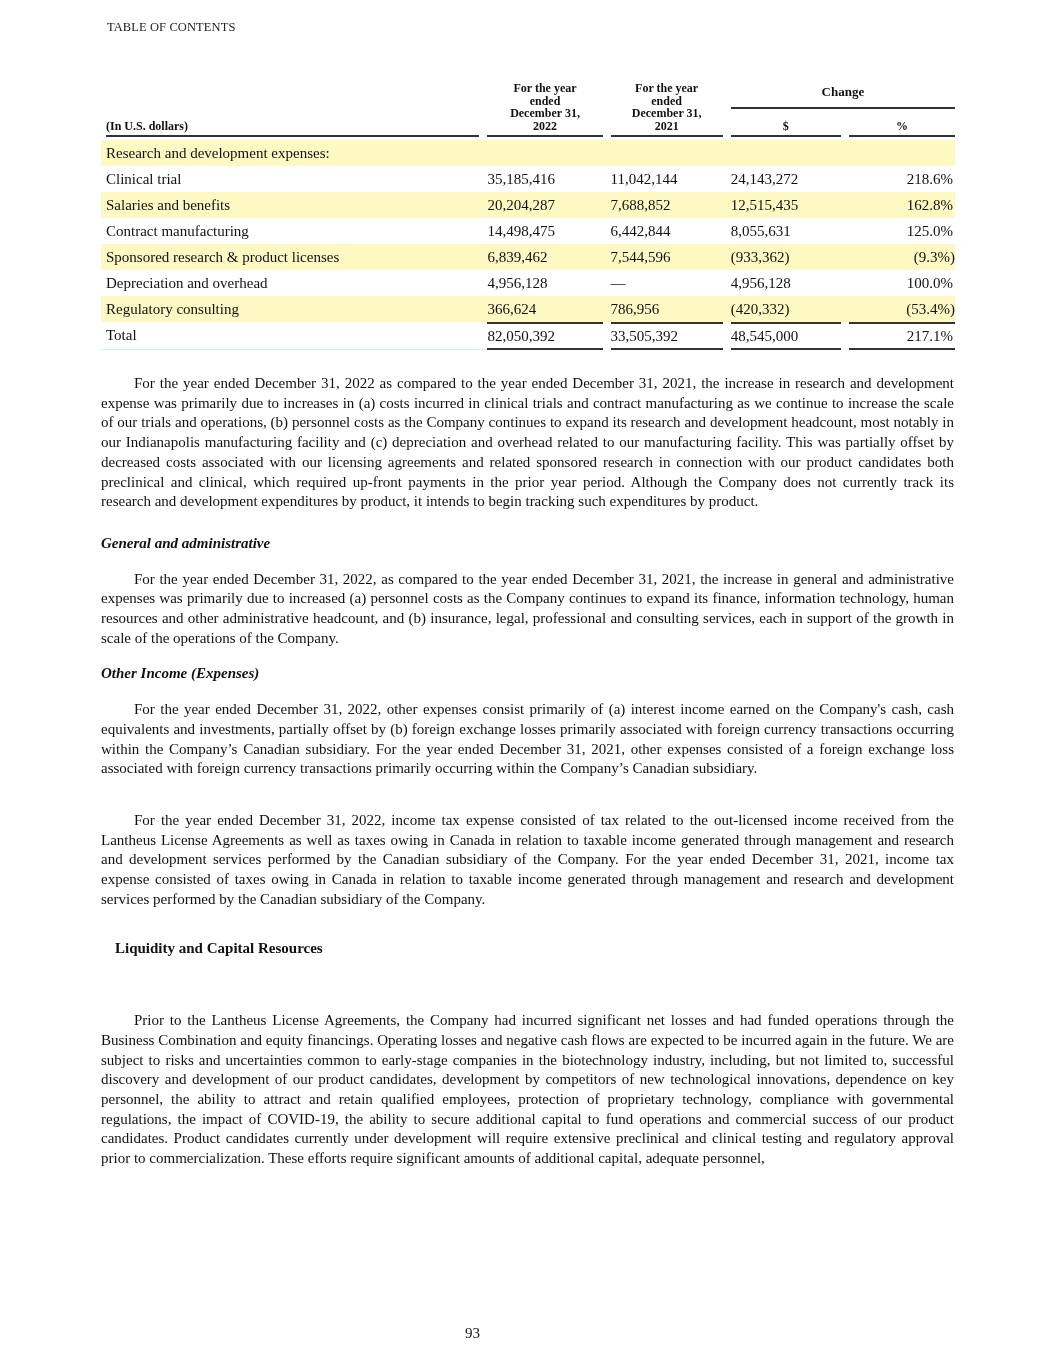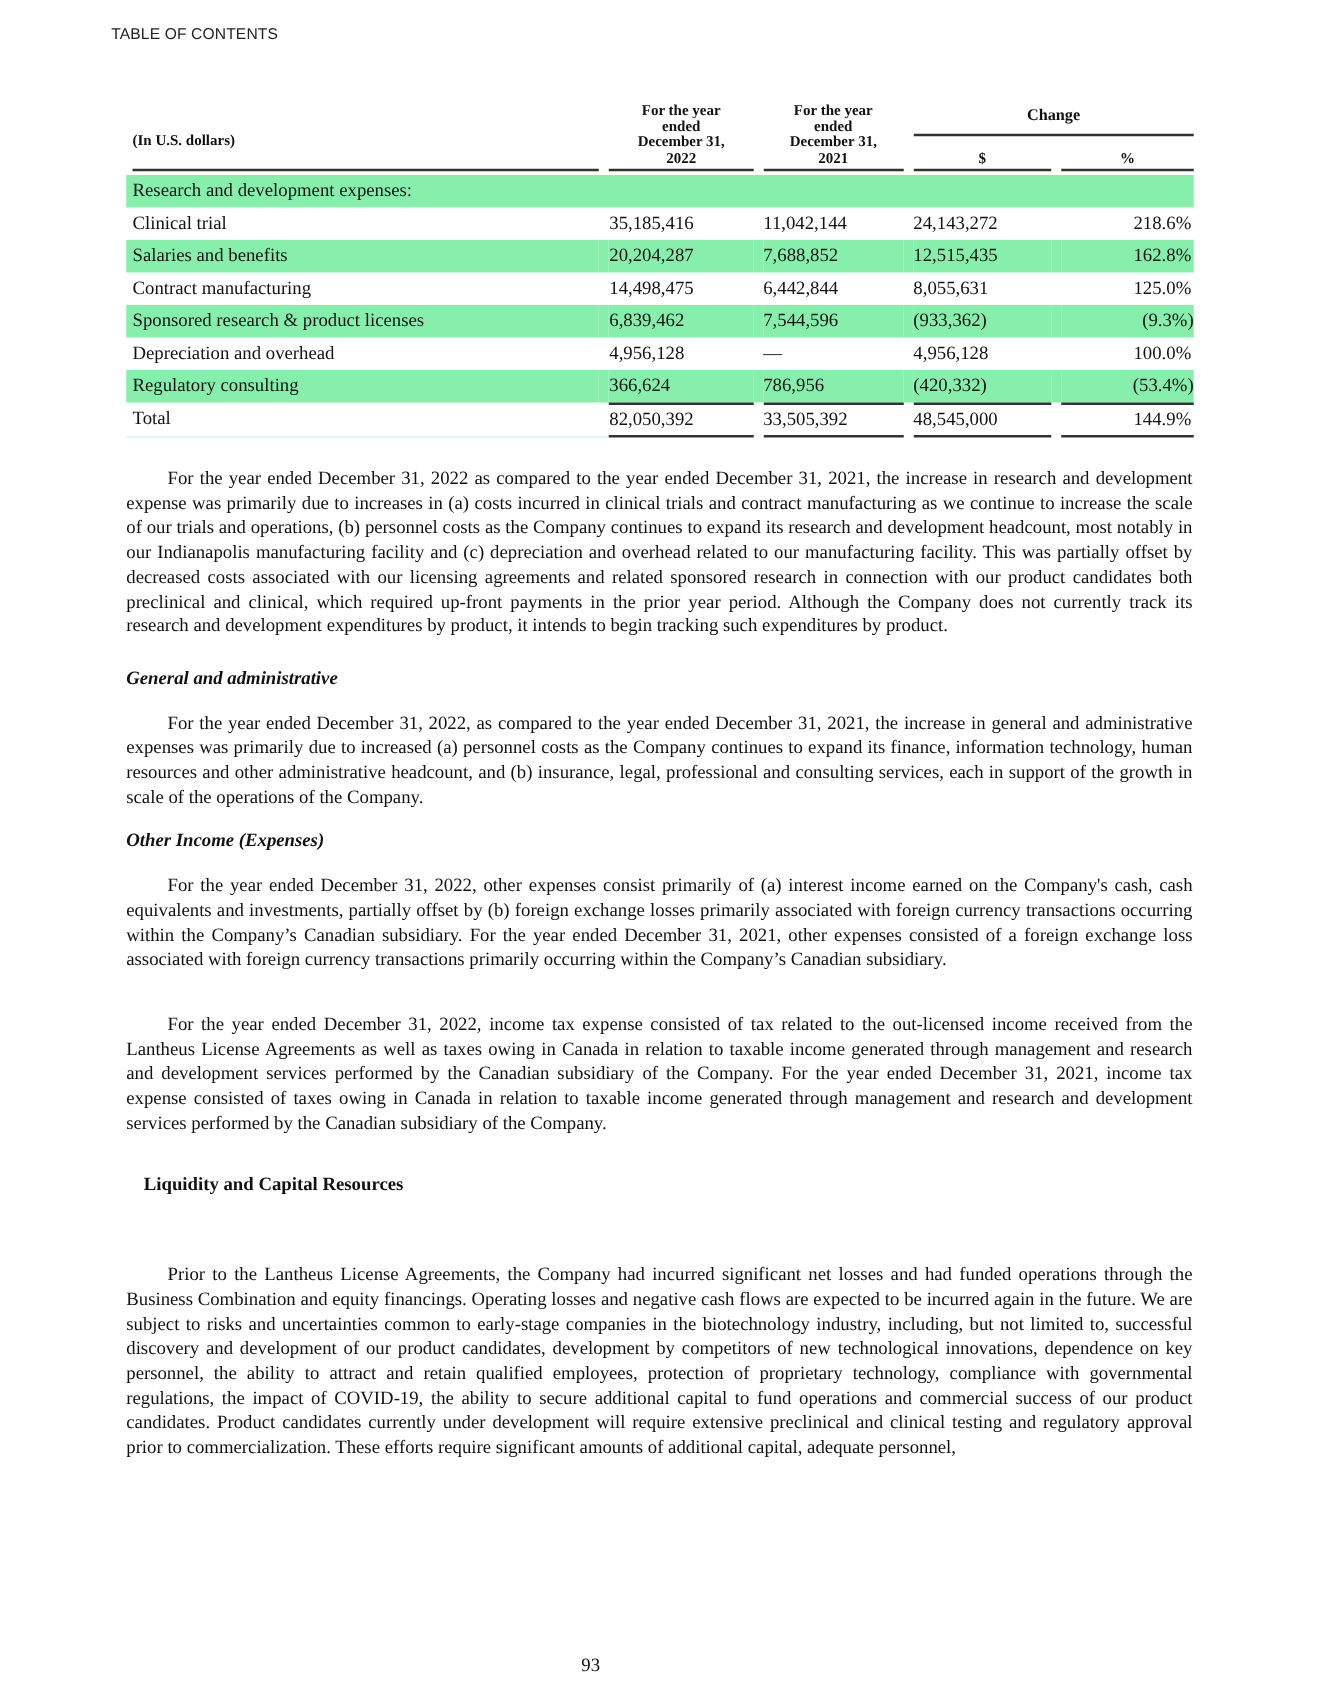--- a/index.html
+++ b/index.html
@@ -1,43 +1,43 @@
 <!DOCTYPE html>
 <html><head>
 <meta charset="utf-8">
 <style>
   html, body { margin: 0; padding: 0; background: #ffffff; }
   body {
     width: 1055px; height: 1365px; position: relative; overflow: hidden;
     font-family: "Liberation Serif", serif; color: #111;
   }
   .toc {
-    position: absolute; left: 89px; top: 20px;
-    font-family: Liberation Sans, sans-serif; font-size: 12.5px; color: #222;
+    position: absolute; left: 107px; top: 20px;
+    font-family: Liberation Serif, serif; font-size: 12.5px; color: #222;
     letter-spacing: 0.1px; cursor: pointer;
   }
   
   .fin-table {
     position: absolute; left: 101px; top: 82px; width: 854px;
     border-collapse: separate; border-spacing: 0;
     font-size: 15px;
   }
   .fin-table th {
     font-weight: bold; font-size: 12px; line-height: 12.5px; text-align: center;
     vertical-align: bottom; padding: 0 0 3px 0;
   }
   .fin-table th.lbl { text-align: left; padding-left: 5px; }
   .hdr-rule { border-bottom: 2px solid #333; }
   .col-gap { width: 8px; }
   .change-top { border-bottom: 2px solid #333; padding-bottom: 3px !important; }
   .fin-table td { height: 26px; padding: 0; white-space: nowrap; }
   .fin-table td.lbl { padding-left: 5px; }
   .fin-table td.num { padding-right: 6px; }
   .fin-table td.pct { text-align: right; padding-right: 2px; }
-  tr.shade td.cell { background: #86efac; }
+  tr.shade td.cell { background: #fef9c3; }
   tr.total td { font-weight: normal; height: 24px; margin-left: 41px; }
   tr.total td.lbl { border-bottom: 1px solid #cdeefb; }
   tr.total td.val { border-top: 2px solid #333; border-bottom: 2px solid #333; }
   
   .flow {
     position: absolute; left: 101px; top: 374px; width: 853px;
     font-size: 15px; line-height: 19.7px; text-align: justify;
   }
   .flow p { margin: 0; text-indent: 33px; }
   .flow h3 {
@@ -67,21 +67,21 @@
       <col class="col-gap">
     <col style="width:112px">
       <col class="col-gap">
     <col style="width:110px">
       <col class="col-gap">
     <col style="width:106px">
   </colgroup>
   <thead>
     <tr>
       <th class="lbl" rowspan="2">
-          <span class="hdr-rule" style="display:block;border-bottom:2px solid #333;padding-bottom:17px;">(In U.S. dollars)</span>
+          <span class="hdr-rule" style="display:block;border-bottom:2px solid #333;padding-bottom:3px;">(In U.S. dollars)</span>
         </th>
       <th rowspan="2"></th>
       <th rowspan="2">
         <div style="border-bottom:2px solid #333;padding-bottom:3px;">
           <div>For the year</div>
           <div>ended</div>
           <div>December 31,</div>
           <div>2022</div>
         </div>
       </th>
@@ -181,21 +181,21 @@
 
     <tr class="total">
       <td class="cell lbl">Total</td>
         <td class="cell lbl" style="padding:0"></td>
       <td class="cell num val">82,050,392</td>
         <td class="cell"></td>
       <td class="cell num val">33,505,392</td>
         <td class="cell"></td>
       <td class="cell num val">48,545,000</td>
         <td class="cell"></td>
-      <td class="cell pct val">144.9%</td>
+      <td class="cell pct val">217.1%</td>
     </tr>
   </tbody>
 </table>
 
 <div class="flow">
   <p>For the year ended December 31, 2022 as compared to the year ended December 31, 2021, the increase in research and development expense was primarily due to increases in (a) costs incurred in clinical trials and contract manufacturing as we continue to increase the scale of our trials and operations, (b) personnel costs as the Company continues to expand its research and development headcount, most notably in our Indianapolis manufacturing facility and (c) depreciation and overhead related to our manufacturing facility. This was partially offset by decreased costs associated with our licensing agreements and related sponsored research in connection with our product candidates both preclinical and clinical, which required up-front payments in the prior year period. Although the Company does not currently track its research and development expenditures by product, it intends to begin tracking such expenditures by product.</p>
   <div class="gap-a"></div>
   <h3>General and administrative</h3>
   <div class="gap-b"></div>
   <p>For the year ended December 31, 2022, as compared to the year ended December 31, 2021, the increase in general and administrative expenses was primarily due to increased (a) personnel costs as the Company continues to expand its finance, information technology, human resources and other administrative headcount, and (b) insurance, legal, professional and consulting services, each in support of the growth in scale of the operations of the Company.</p>

